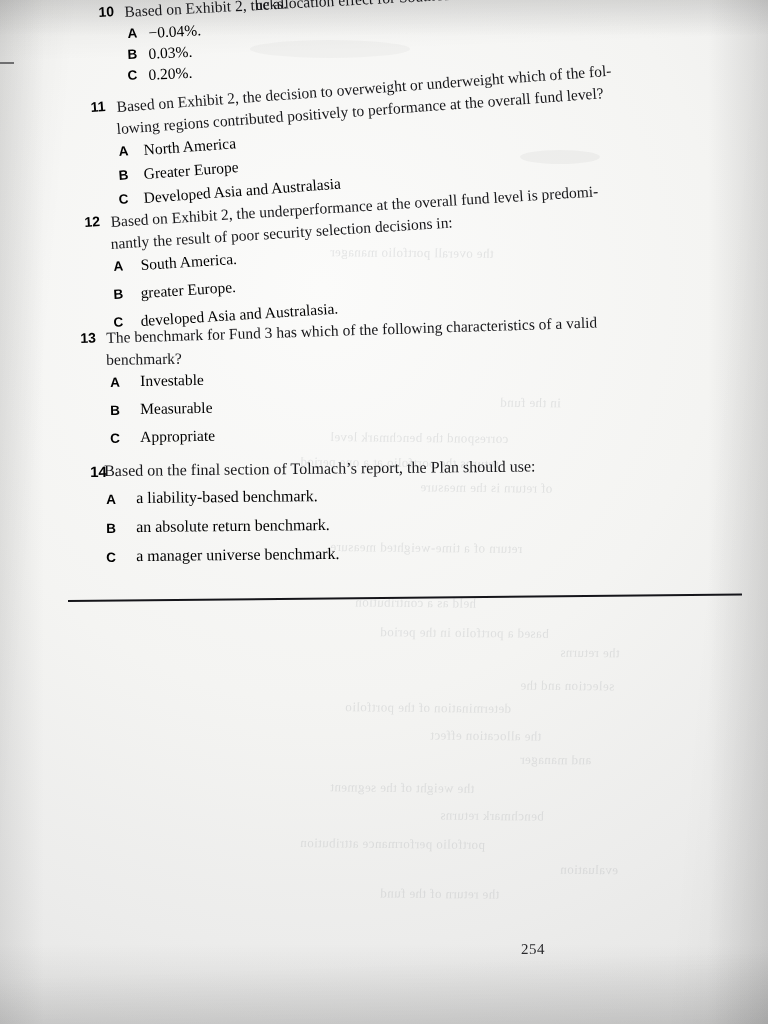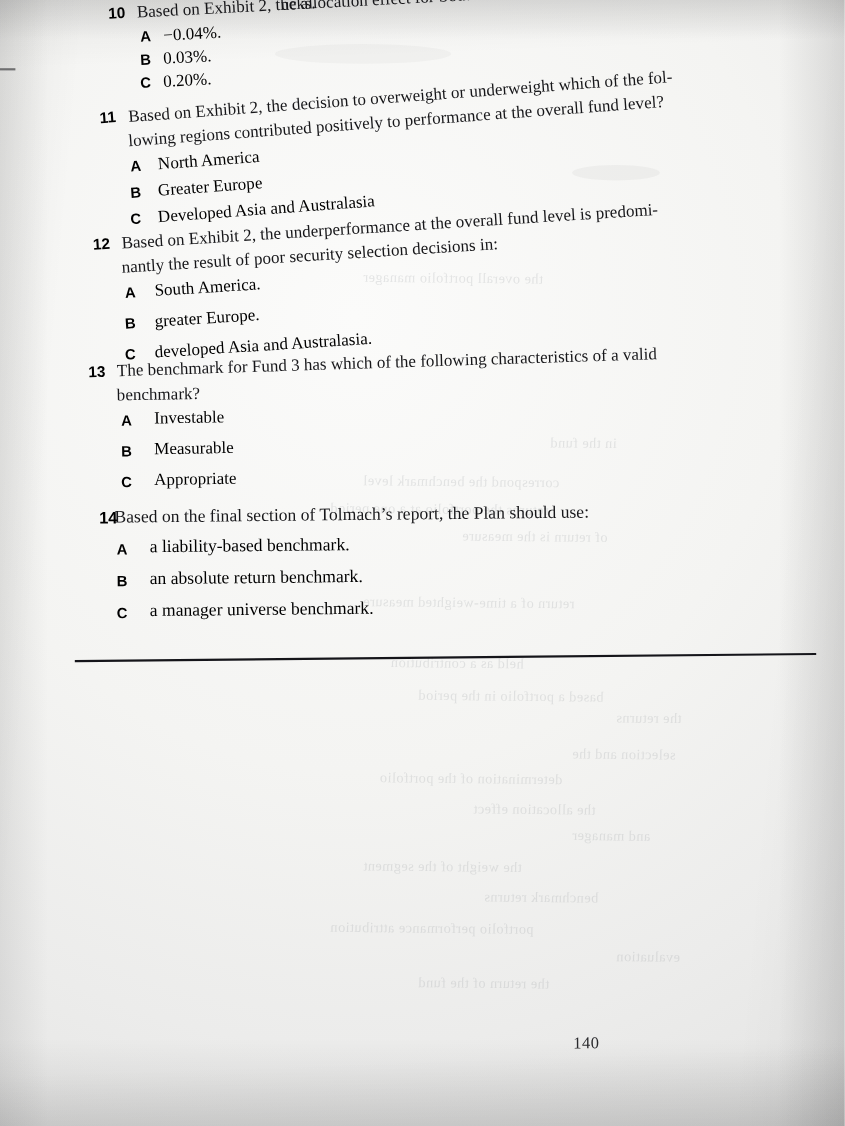--- a/index.html
+++ b/index.html
@@ -252,15 +252,15 @@
     <div class="opt-text rot7" style="left:136px; top:489px; font-size:16px;">a liability-based benchmark.</div>
 
     <div class="opt-letter rot7" style="left:106px; top:521px;">B</div>
     <div class="opt-text rot7" style="left:136px; top:518px; font-size:16px;">an absolute return benchmark.</div>
 
     <div class="opt-letter rot7" style="left:106px; top:550px;">C</div>
     <div class="opt-text rot7" style="left:136px; top:547px; font-size:16px;">a manager universe benchmark.</div>
 
     <div class="rule"></div>
 
-    <div class="pagenum">140</div>
+    <div class="pagenum">254</div>
   </div>
 </div>
 
 </body></html>

